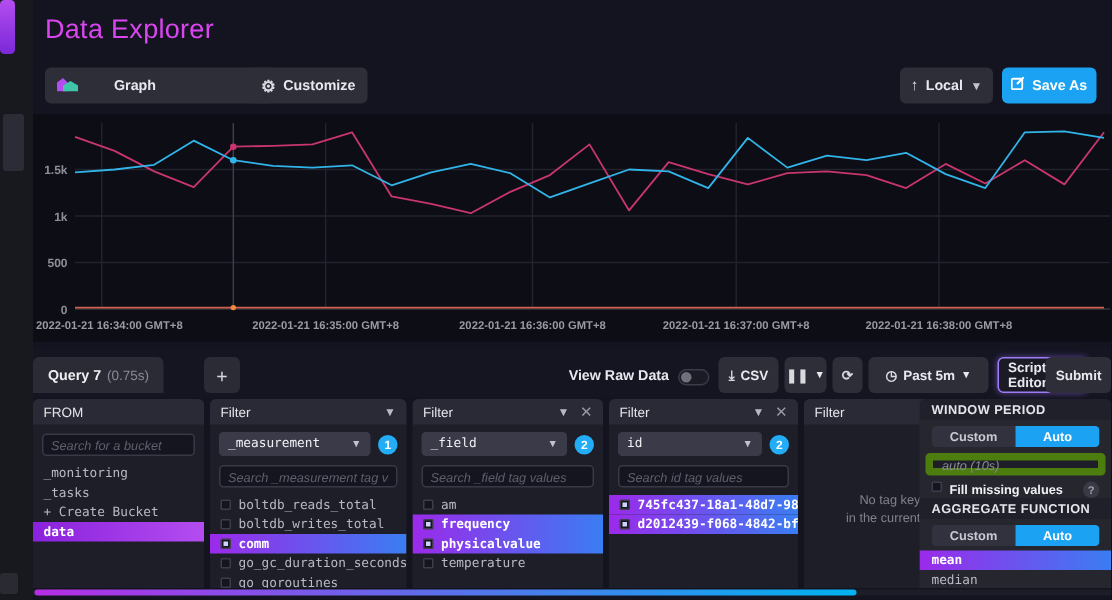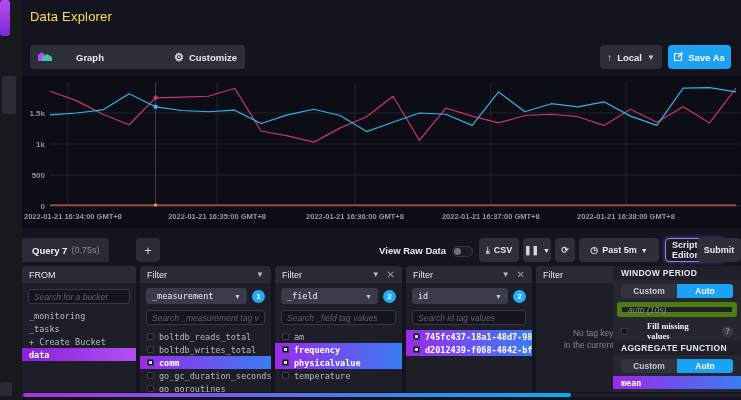--- a/index.html
+++ b/index.html
@@ -7,21 +7,21 @@
   body { font-family:"Liberation Sans", sans-serif; }
   .app { position:relative; width:741px; height:400px; background:#141421; overflow:hidden; }
 
   
   .left-strip { position:absolute; left:0; top:0; width:22px; height:400px; background:#18181f; }
   .strip-thumb-purple { position:absolute; left:0; top:0; width:10px; height:36px; border-radius:3px;
      background:linear-gradient(180deg,#b44df0,#7a28d8); }
   .strip-block { position:absolute; left:2px; top:76px; width:14px; height:38px; background:#2c2c37; border-radius:2px; }
   .strip-block2 { position:absolute; left:0px; top:382px; width:12px; height:14px; background:#2a2a33; border-radius:2px; }
 
-  .page-title { position:absolute; left:30px; top:9px; font-size:13px; font-weight:500; color:#fde047; letter-spacing:.2px; }
+  .page-title { position:absolute; left:30px; top:9px; font-size:18px; font-weight:500; color:#d946ef; letter-spacing:.2px; }
 
   
   .btn { position:absolute; height:24px; background:#2e2e39; border-radius:4px; color:#e8e8ee;
          font-size:9.5px; font-weight:bold; display:flex; align-items:center; justify-content:center; gap:5px;
          padding:0 8px; cursor:pointer; white-space:nowrap; }
   .btn .caret { font-size:8px; color:#c3c3cc; }
   .btn-blue { background:#1ca2f2; color:#fff; }
 
   .graph-dd { left:30px; top:45px; width:153px; justify-content:flex-start;gap:24px; }
   .graph-dd .caret { position:absolute; right:8px; }
@@ -100,21 +100,21 @@
   .win-panel { position:absolute; left:591px; top:0; width:128px; height:126px; background:#26262f; z-index:5;
      border-radius:4px 4px 0 0; overflow:hidden; }
   .win-title { height:14px; display:flex; align-items:center; padding:0 8px; font-size:8.5px; font-weight:bold;
      color:#e4e4ea; letter-spacing:.3px; background:#20202b; }
   .seg { display:flex; margin:4px 8px 0; height:14px; border-radius:3px; overflow:hidden; }
   .seg div { flex:1; display:flex; align-items:center; justify-content:center; font-size:8.5px; font-weight:bold; cursor:pointer; }
   .seg .off { background:#32323e; color:#c9c9d2; }
   .seg .on  { background:#1ca2f2; color:#fff; }
   .period-val { margin:4px 4px 0; height:15px; background:#1e1e29; border:5px solid #4d7c0f; border-radius:3px;
      display:flex; align-items:center; padding:0 6px; font-size:8.5px; font-style:italic; color:#8a8a96; }
-  .fill-row { margin:4px 8px 0; display:flex; align-items:center; gap:19px;font-family:Liberation Serif, serif; }
+  .fill-row { margin:4px 8px 0; display:flex; align-items:flex-start; gap:5px; }
   .fill-row .fl { flex:1; font-size:8.5px; font-weight:bold; color:#f0f0f4; }
   .help { width:11px; height:11px; border-radius:50%; background:#3a3a46; color:#a2a2ae; font-size:7.5px; font-weight:bold;
      display:flex; align-items:center; justify-content:center; cursor:pointer; }
   .agg-list { margin-top:3px; }
   .agg-item { height:13px; display:flex; align-items:center; padding:0 8px; font-family:"DejaVu Sans Mono", monospace;
      font-size:8.5px; color:#b9b9c4; cursor:pointer; }
   .agg-item.sel { background:linear-gradient(90deg,#9b2aea,#3a7df2); color:#fff; font-weight:bold; }
 
   
   .hscroll-track { position:absolute; left:22px; top:393px; width:719px; height:4px; background:#1d1d27; }

